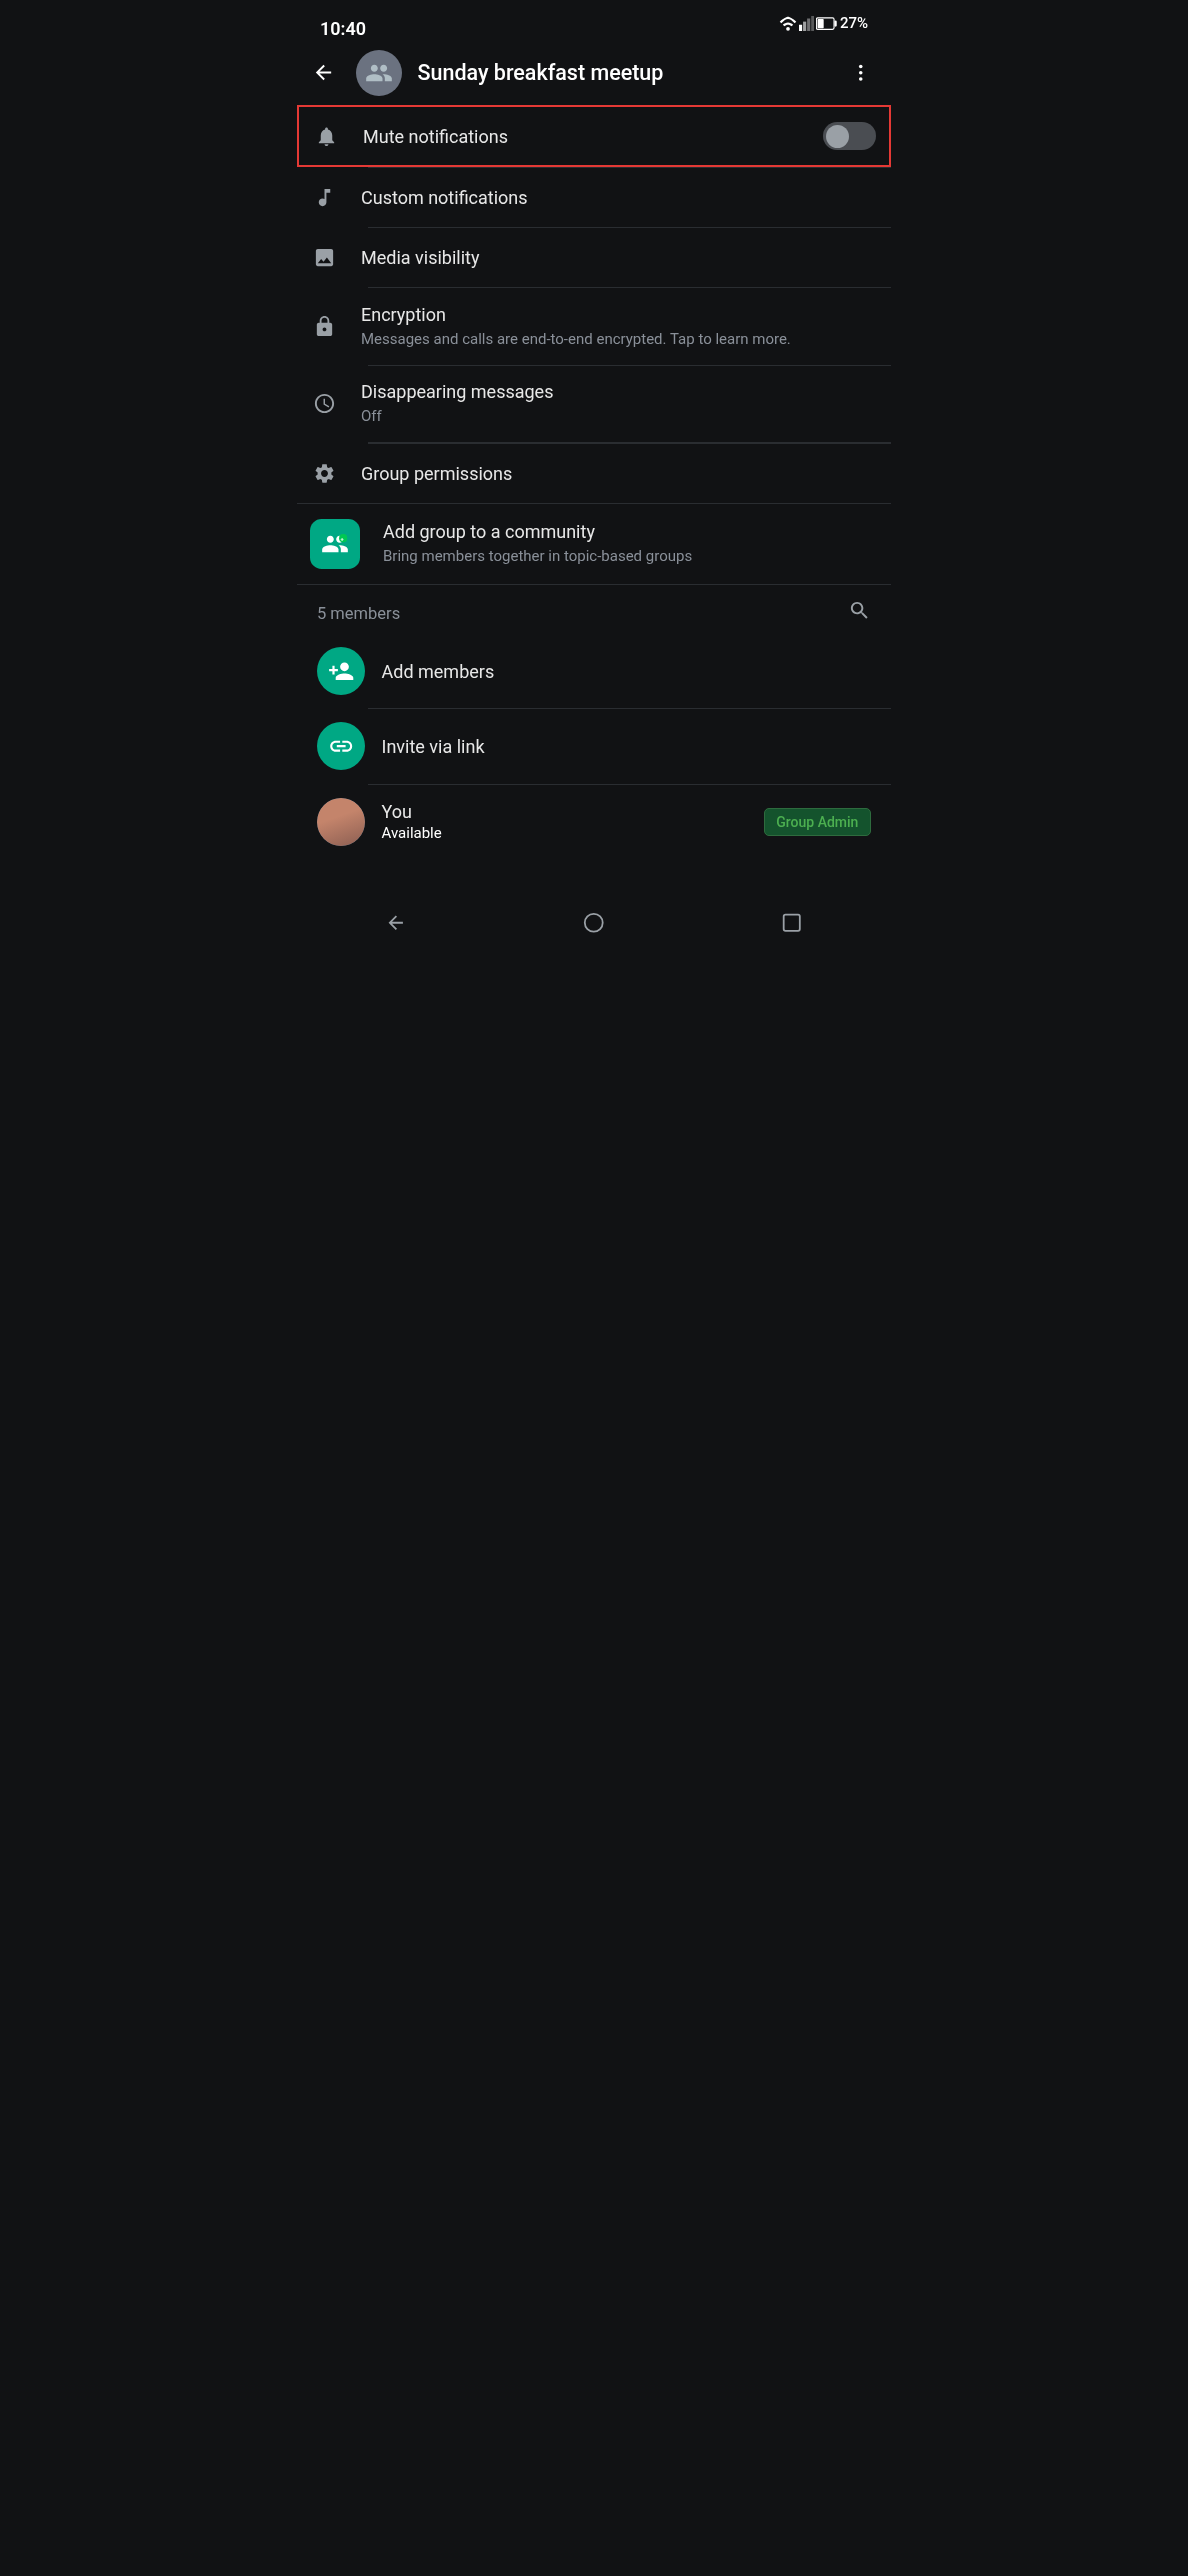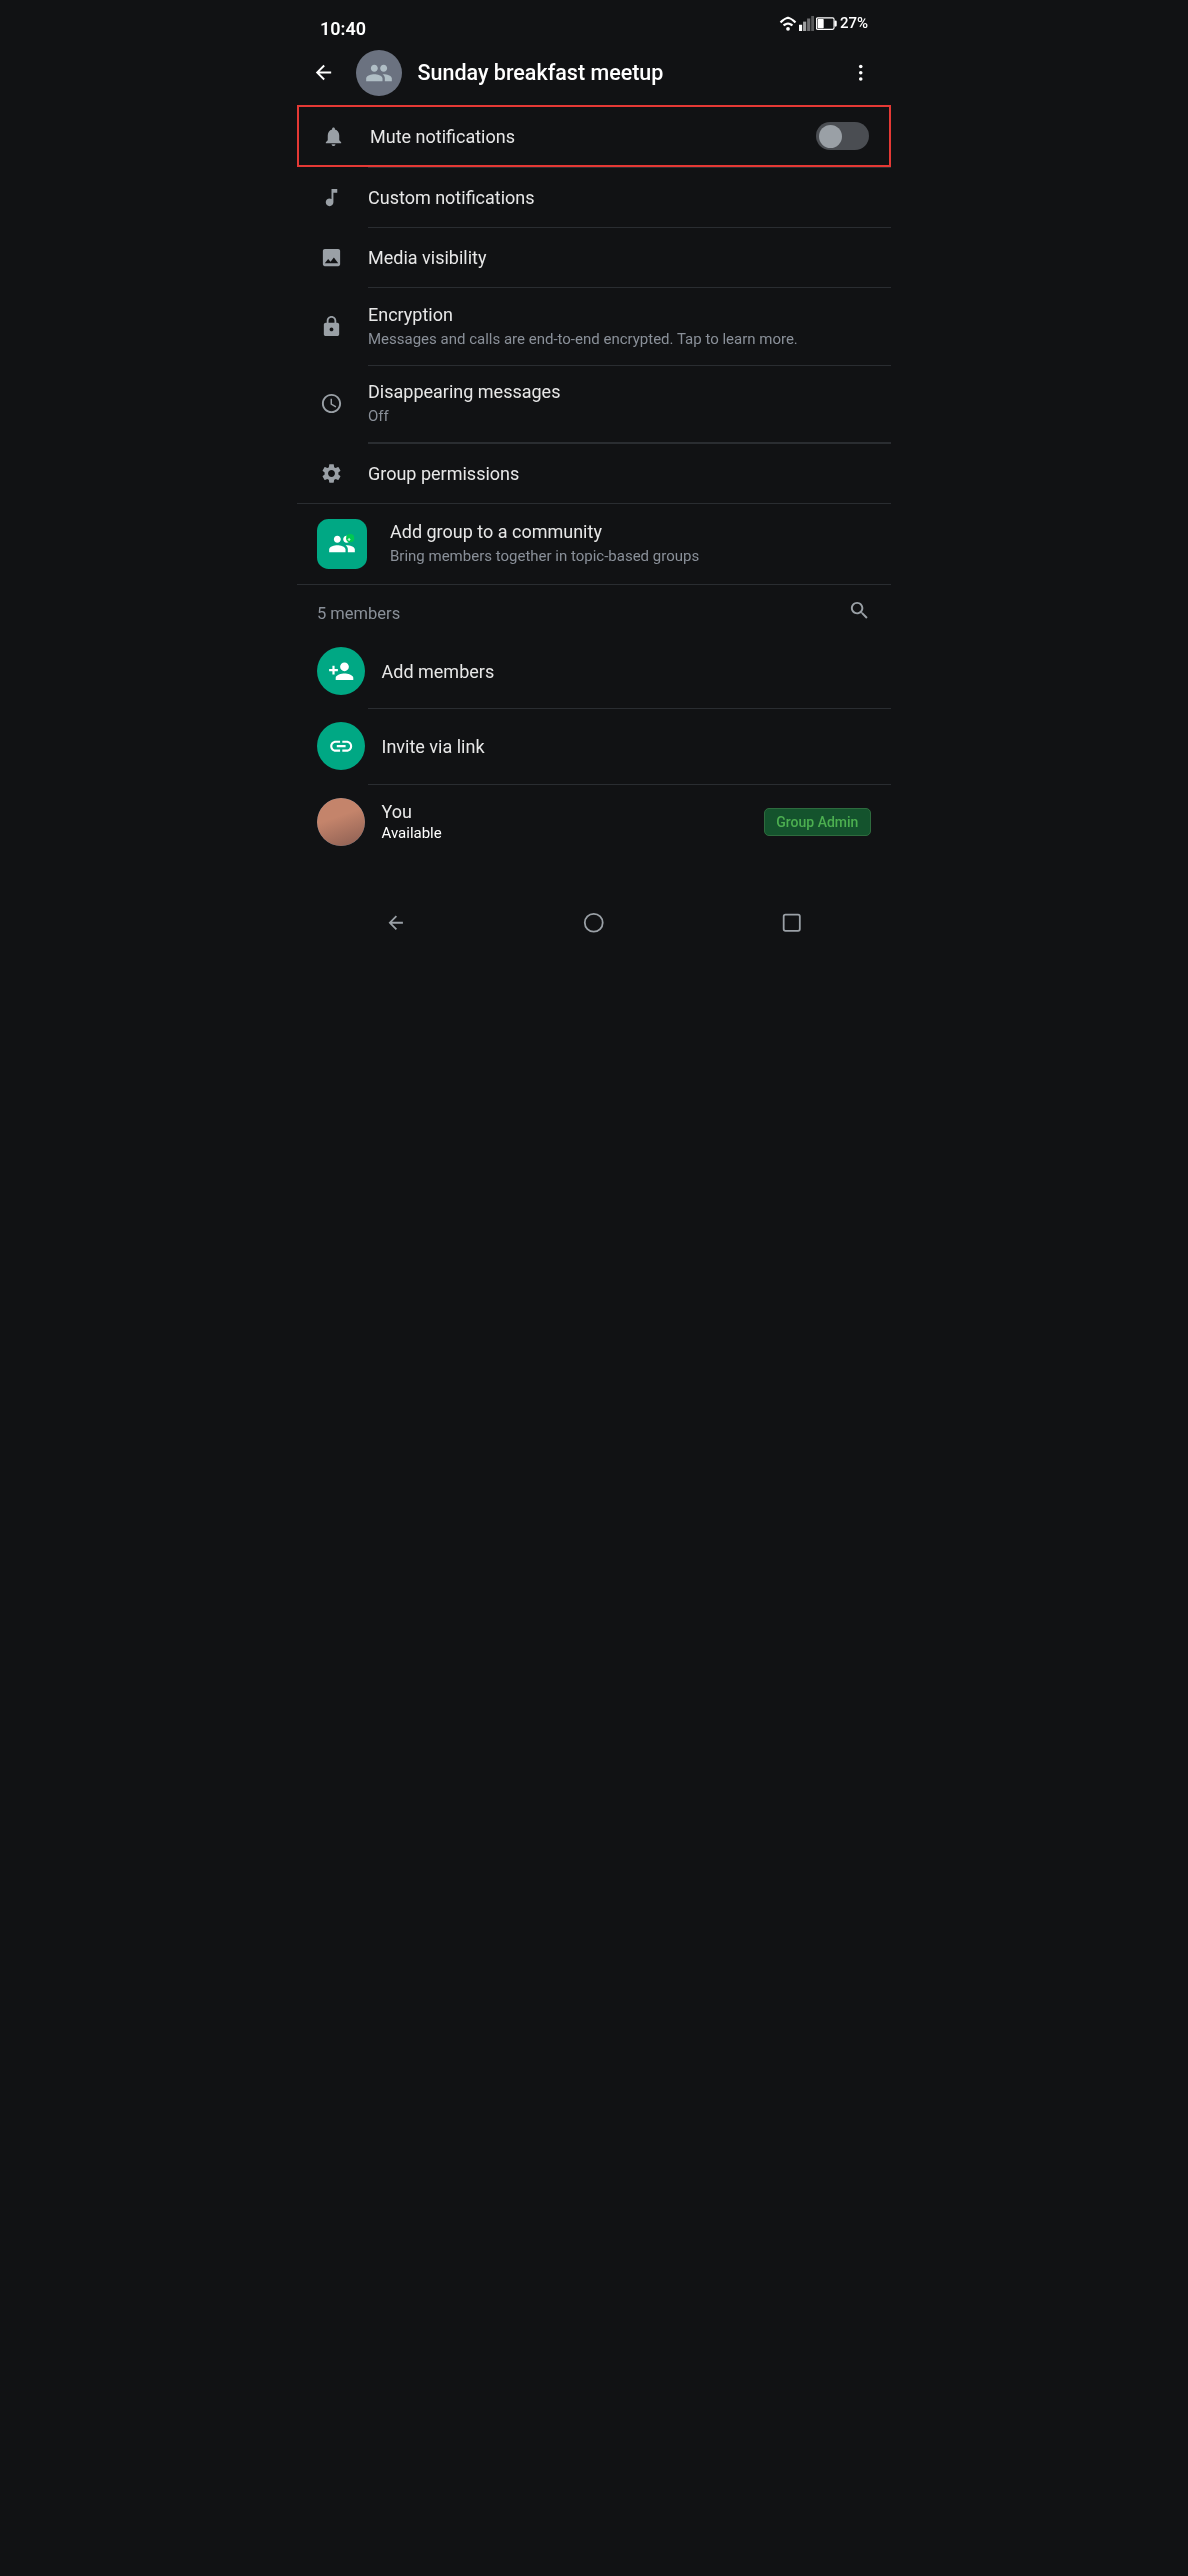--- a/index.html
+++ b/index.html
@@ -89,21 +89,21 @@
     }
 
     
     .menu-section {
       margin-top: 3.3px;
     }
 
     .menu-item {
       display: flex;
       align-items: center;
-      padding: 15px 20px;
+      padding: 15px 13px;
       gap: 23px;
       cursor: pointer;
       position: relative;
       min-height: 59px;
     }
 
     .menu-item.highlighted {
       border: 2.1px solid #e53935;
     }
 

